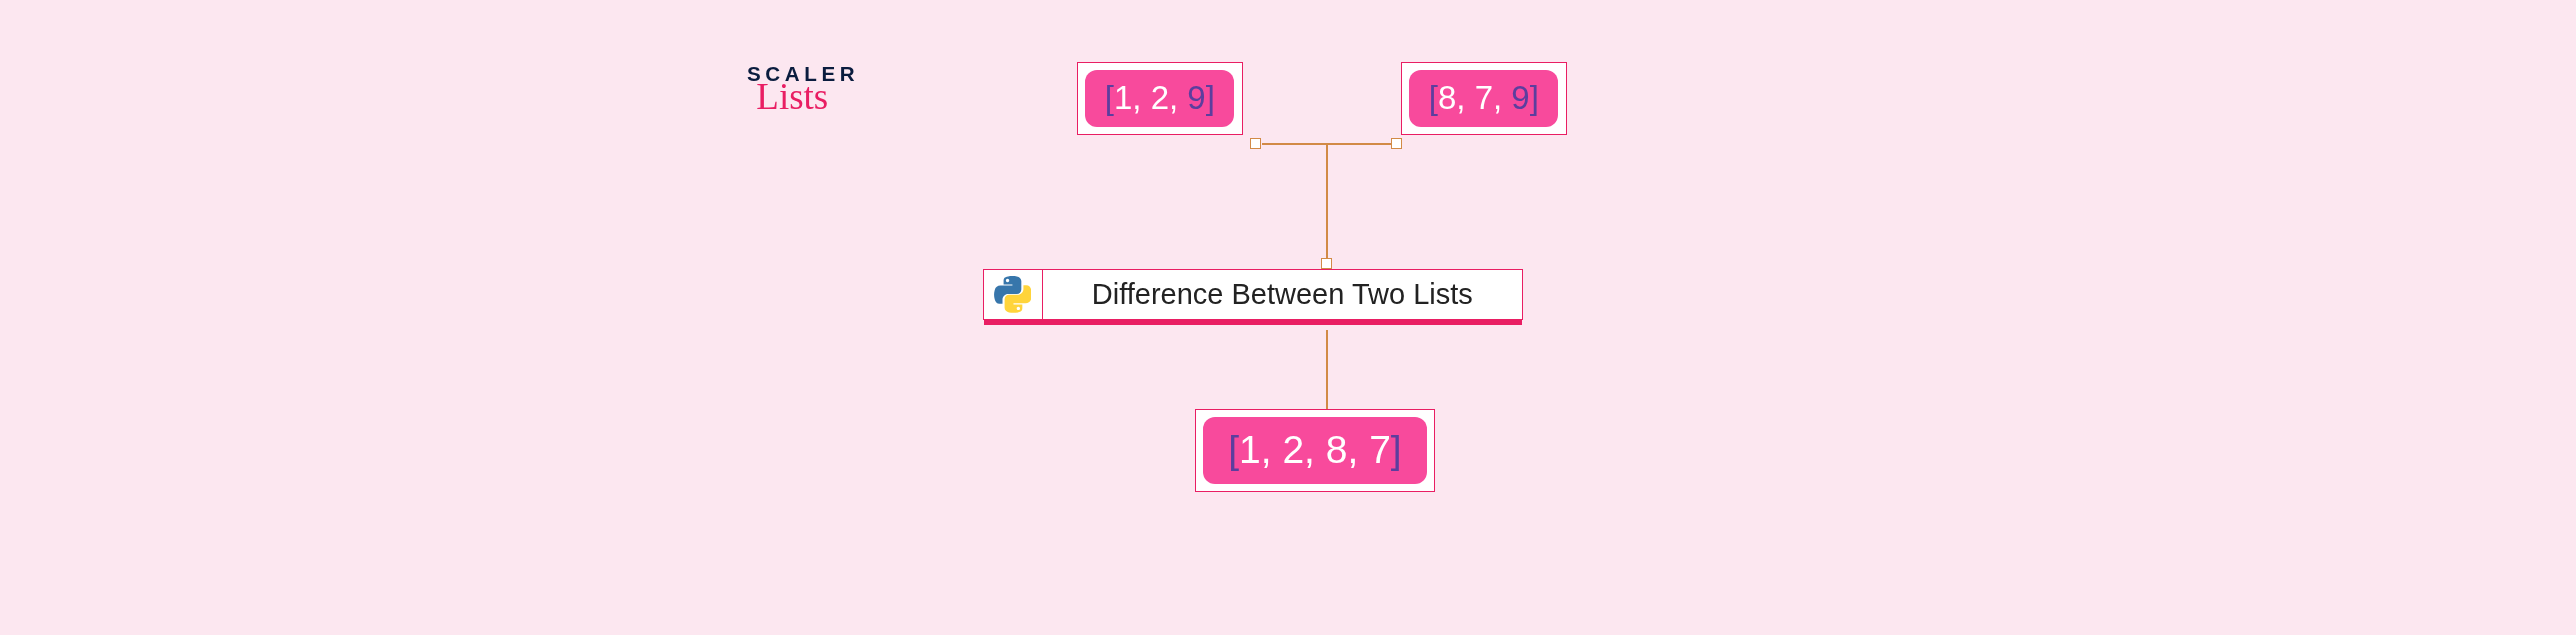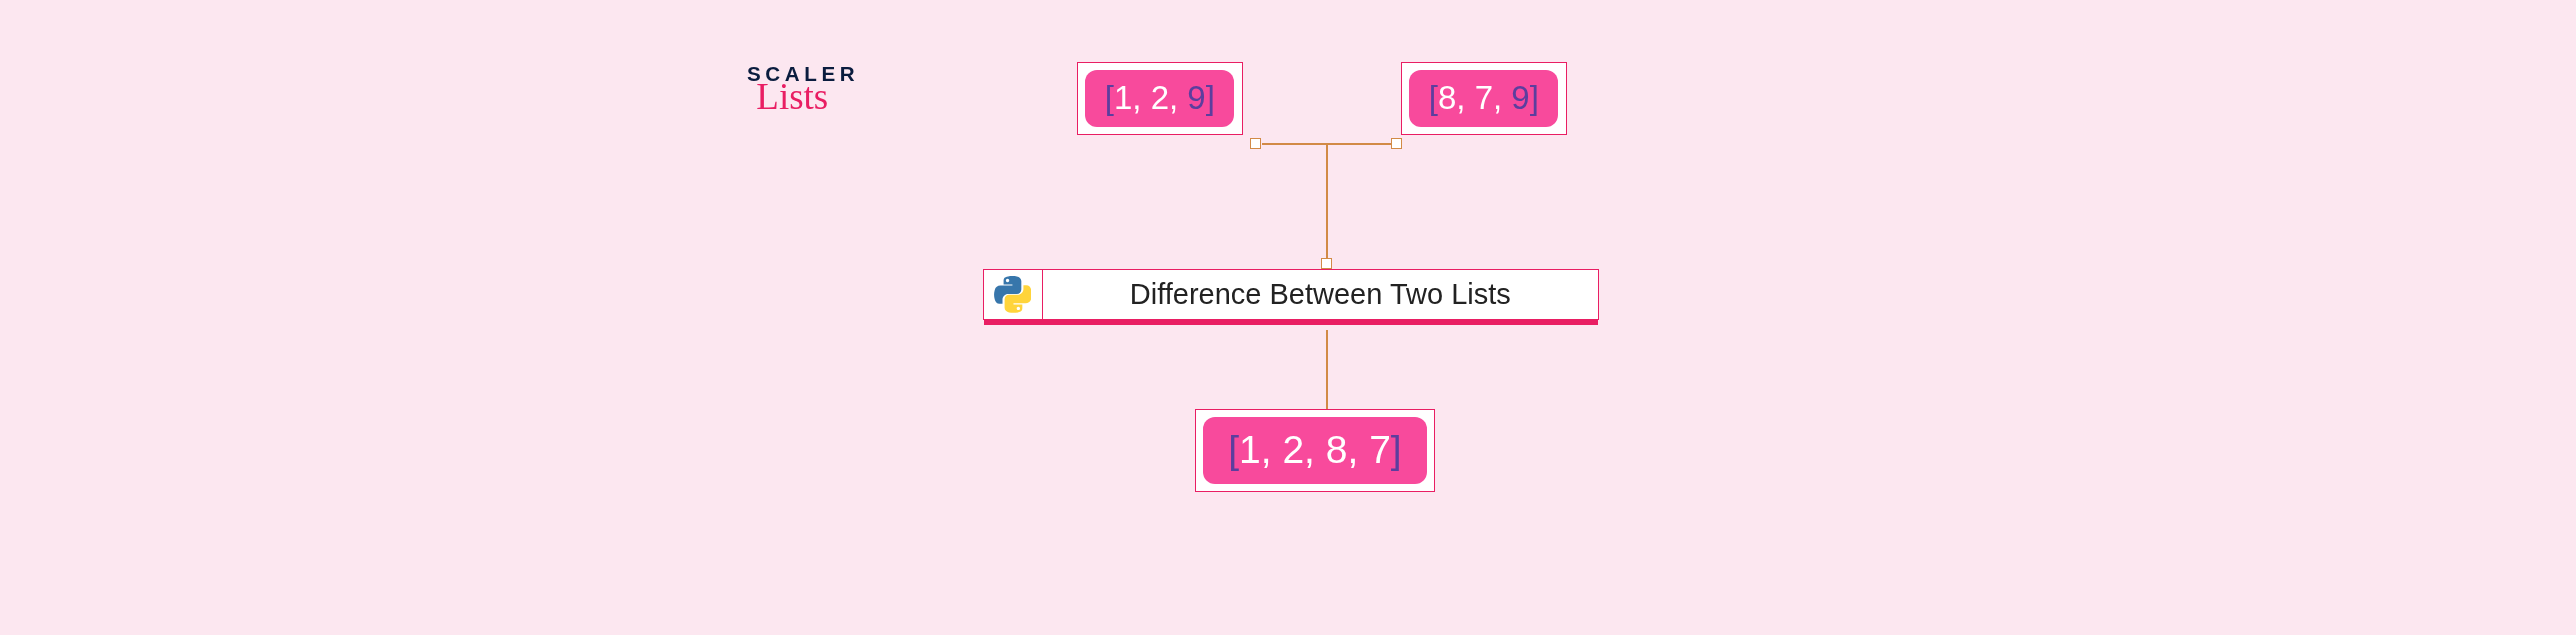--- a/index.html
+++ b/index.html
@@ -137,21 +137,21 @@
   <div class="connector-node" style="left:1250px; top:138px;"></div>
 
   <div class="connector-node" style="left:1391px; top:138px;"></div>
 
   <div class="connector connector-h" style="left:1262px; top:143px; width:129px;"></div>
 
   <div class="connector connector-v" style="left:1326px; top:145px; height:116px;"></div>
 
   <div class="connector-node" style="left:1321px; top:258px;"></div>
 
-  <div class="box middle-box" style="left:983px; top:269px; width:616px;">
+  <div class="box middle-box" style="left:983px; top:269px; width:540px;">
     <div class="icon-cell">
       <span class="py-icon">
         <svg width="37" height="37" viewBox="0 0 256 255" xmlns="http://www.w3.org/2000/svg">
           <path d="M126.9 0c-10.6.05-20.7.96-29.6 2.53C71 7.15 66.3 16.8 66.3 34.6v23.5h61.2v7.84H66.3 43.3c-17.9 0-33.6 10.8-38.5 31.3-5.67 23.5-5.92 38.2 0 62.7 4.39 18.3 14.9 31.3 32.8 31.3h21.2v-28.2c0-20.3 17.6-38.3 38.5-38.3h61.1c17.1 0 30.6-14.1 30.6-31.3V34.6c0-16.7-14.1-29.3-30.6-32.1C147.7.43 137.5-.05 126.9 0zM93.8 18.8c6.36 0 11.6 5.28 11.6 11.8 0 6.45-5.19 11.7-11.6 11.7-6.39 0-11.6-5.22-11.6-11.7 0-6.49 5.17-11.8 11.6-11.8z" fill="#3776ab"></path>
           <path d="M135.4 254.4c10.6-.05 20.7-.96 29.6-2.53 26.3-4.62 31-14.3 31-32.1v-23.5h-61.2v-7.84h61.2 23c17.9 0 33.6-10.8 38.5-31.3 5.67-23.5 5.92-38.2 0-62.7-4.39-18.3-14.9-31.3-32.8-31.3h-21.2v28.2c0 20.3-17.6 38.3-38.5 38.3h-61.1c-17.1 0-30.6 14.1-30.6 31.3v58.8c0 16.7 14.1 29.3 30.6 32.1 10.7 2.1 20.9 2.58 31.5 2.53zm33.1-18.8c-6.36 0-11.6-5.28-11.6-11.8 0-6.45 5.19-11.7 11.6-11.7 6.39 0 11.6 5.22 11.6 11.7 0 6.49-5.17 11.8-11.6 11.8z" fill="#ffd43b"></path>
         </svg>
       </span>
     </div>
     <div class="label-cell">Difference Between Two Lists</div>
     <div class="middle-underline"></div>

